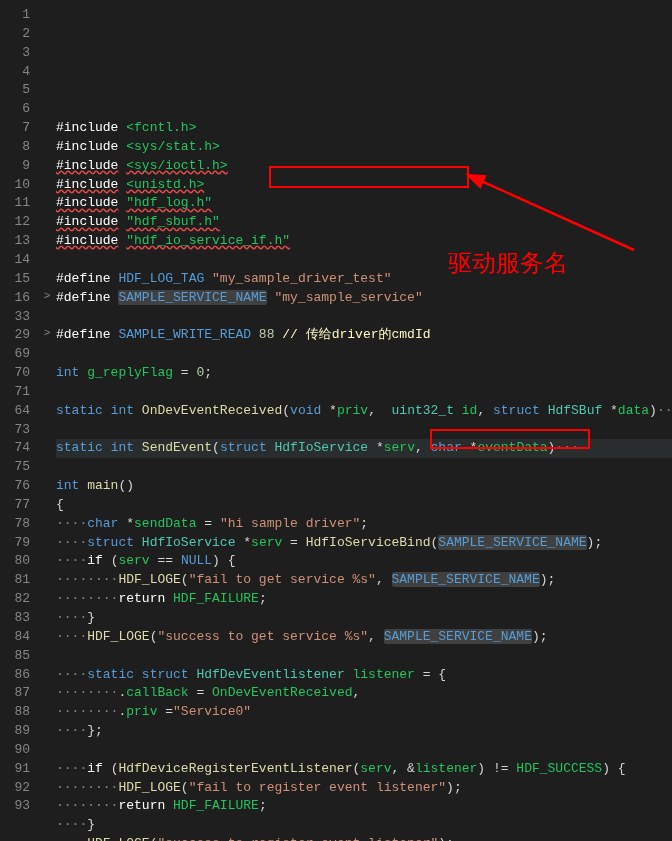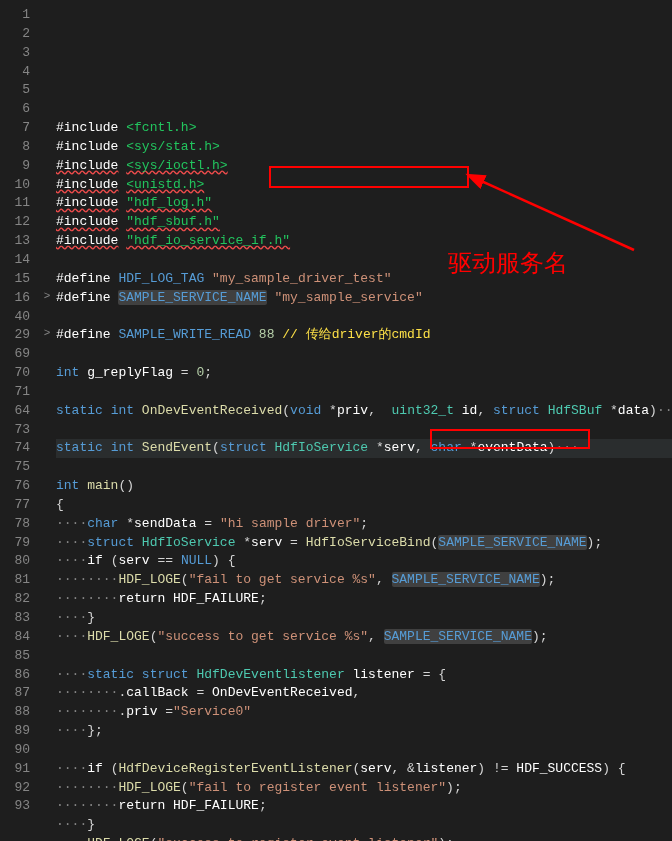--- a/index.html
+++ b/index.html
@@ -42,22 +42,22 @@
   .code .line { height: 18.85px; }
   .code .line.active { background: #2a2d2e; }
   
   .kw   { color: #569cd6; }   
   .kw2  { color: #ffffff; text-align: right; }   
   .inc  { color: #22c55e; text-align: right; }   
   .str  { color: #ce9178; }
   .fn   { color: #dcdcaa; }   
   .cls  { color: #4ec9b0; text-align: center; }   
   .num  { color: #b5cea8; }
-  .cmt  { color: #fde047; }
-  .idp  { color: #ffffff; }   
+  .cmt  { color: #fef9c3; }
+  .idp  { color: #22c55e; }   
   .wavy { text-decoration: underline wavy #f14c4c; text-decoration-skip-ink: none; }
   .hl   { background: #404040; border-radius: 2px; }
   .dots { color: #858585; }
   
   .annot-box {
     position: absolute;
     border: 2px solid #ff0000;
     pointer-events: none;
   }
   .annot-box.b1 { top: 166px; left: 215px; width: 200px; height: 22px; }
@@ -92,21 +92,21 @@
       <div>7</div>
       <div>8</div>
       <div>9</div>
       <div>10</div>
       <div>11</div>
       <div>12</div>
       <div>13</div>
       <div>14</div>
       <div>15</div>
       <div>16</div>
-      <div>40</div>
+      <div>33</div>
       <div>29</div>
       <div>69</div>
       <div>70</div>
       <div>71</div>
       <div>64</div>
       <div>73</div>
       <div>74</div>
       <div>75</div>
       <div>76</div>
       <div>77</div>

